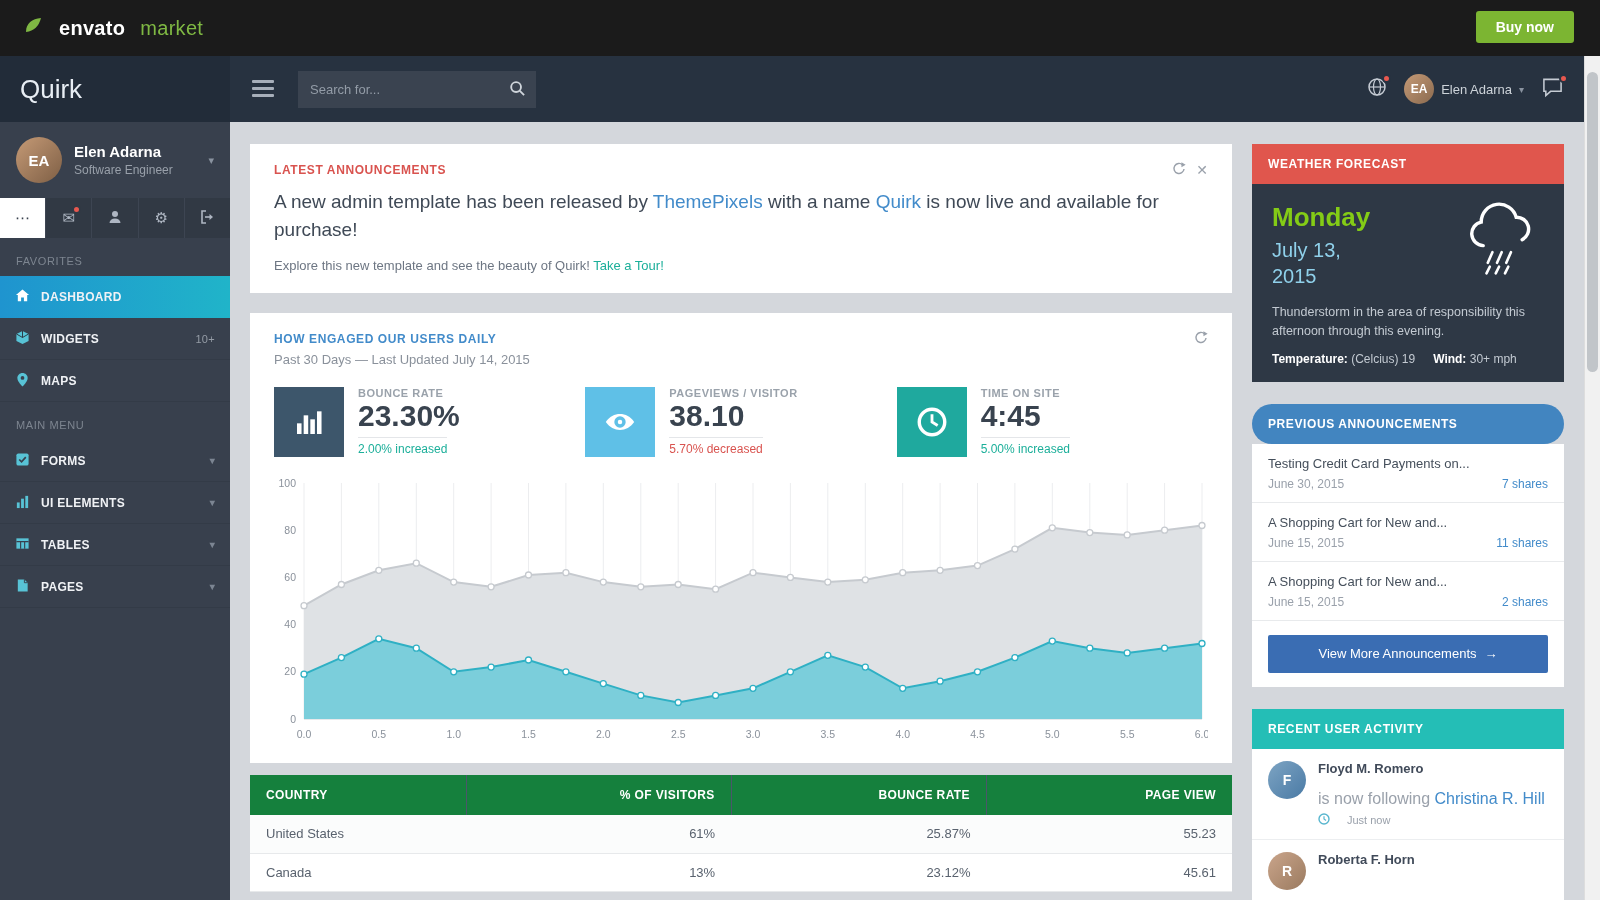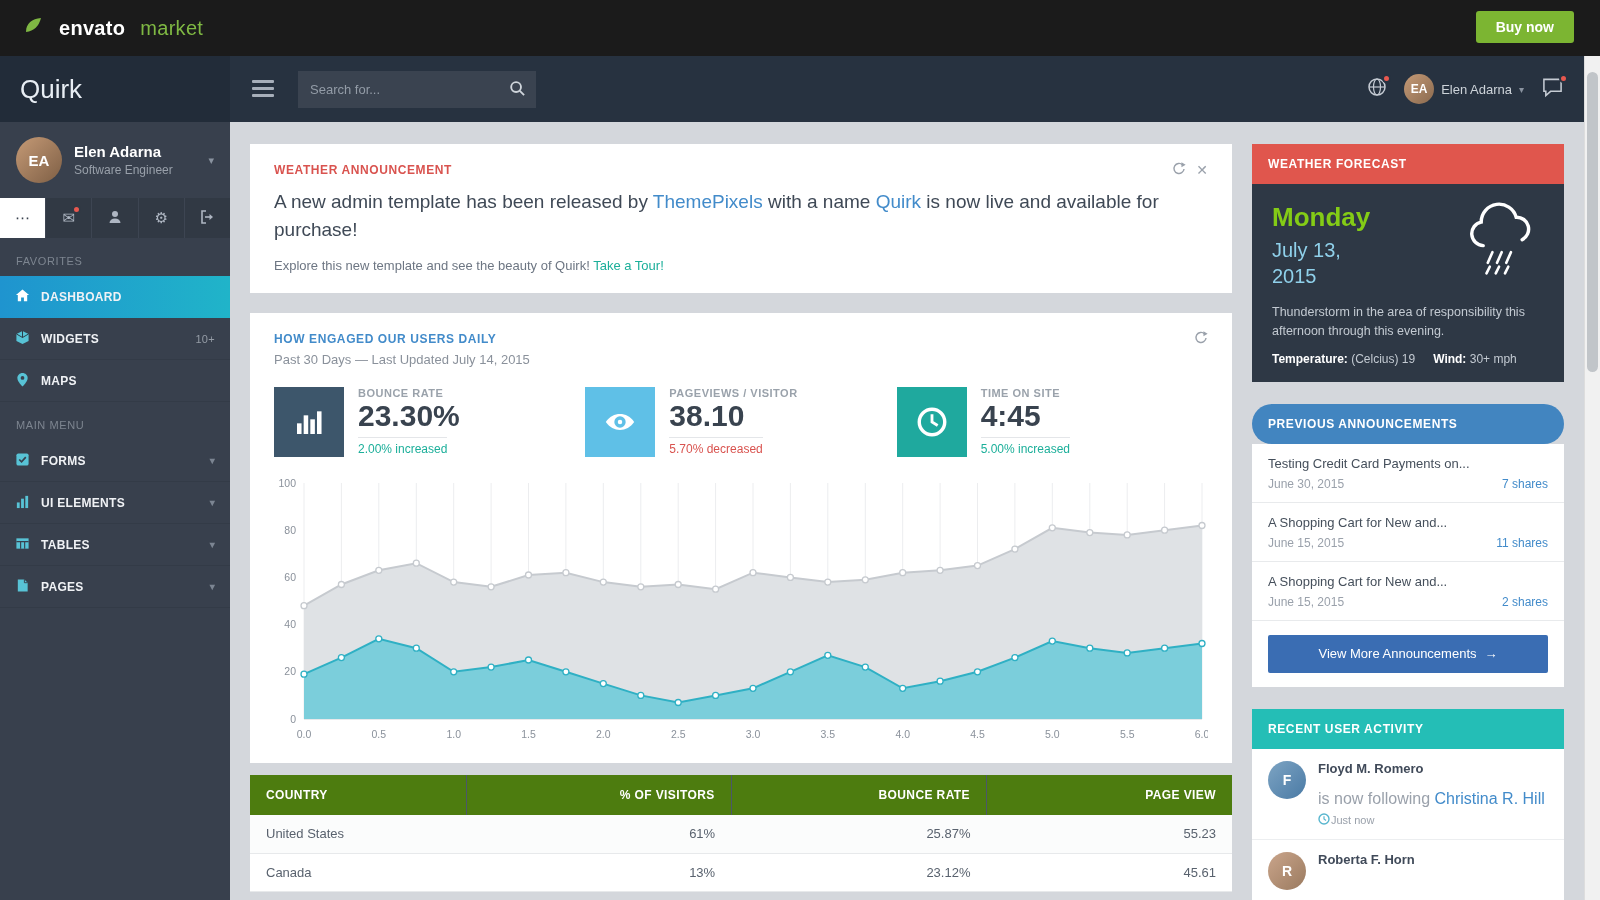--- a/index.html
+++ b/index.html
@@ -85,21 +85,21 @@
   .stat-icon.lblue { background:#5fc0e7; }
   .stat-icon.teal { background:#1fa99e; }
   .stat-label { font-size:11px; font-weight:bold; color:#9aa2ab; letter-spacing:0.5px; }
   .stat-value { font-size:30px; font-weight:bold; color:#39434f; line-height:1.15; }
   .stat-change { display:inline-block; font-size:12px; margin-top:3px; padding-top:4px; border-top:1px solid #e4e6e9; }
   .up { color:#1caf9a; } .down { color:#d9534f; }
   .chart-wrap { margin-top:18px; width:934px; height:272px; }
 
   
   .tbl { width:100%; border-collapse:collapse; }
-  .tbl th { background:#4d7c0f; color:#fff; font-size:12px; font-weight:bold; height:40px; padding:0 16px;
+  .tbl th { background:#15803d; color:#fff; font-size:12px; font-weight:bold; height:40px; padding:0 16px;
             text-align:right; border-left:1px solid #4b566b; letter-spacing:0.4px; }
   .tbl th:first-child { text-align:left; border-left:none; width:22%; }
   .tbl th:nth-child(2){ width:27%; } .tbl th:nth-child(3){ width:26%; }
   .tbl td { font-size:13px; color:#59626e; height:38px; padding:8px 16px; text-align:right;
             border-bottom:1px solid #e7e9eb; background:#fff; }
   .tbl td:first-child { text-align:left; }
   .tbl tr:first-child td { background:#fbfcfc; }
 
   
   .rpanel { margin-bottom:22px; }
@@ -125,21 +125,21 @@
              cursor:pointer; display:flex; align-items:center; justify-content:center; gap:8px;
              font-family:"Liberation Sans",sans-serif; }
 
   .act-item { padding:12px 16px; display:flex; gap:12px; background:#fff; border-bottom:1px solid #eceef0; }
   .act-avatar { width:38px; height:38px; border-radius:50%; flex:none; color:#fff; font-size:14px; font-weight:bold;
                 display:flex; align-items:center; justify-content:center; }
   .av-blue { background:linear-gradient(135deg,#7da4c3,#4a7aa5); }
   .av-tan { background:linear-gradient(135deg,#caa58b,#9a7a5f); }
   .act-name { font-size:13px; font-weight:bold; color:#404a59; }
   .act-action { font-size:16px; color:#9aa1ab; margin-top:14px; }
-  .act-time { font-size:11px; color:#9aa1ab; margin-top:5px; display:flex; align-items:center; gap:1px; }
+  .act-time { font-size:11px; color:#9aa1ab; margin-top:5px; display:flex; align-items:center; gap:17px; }
 
   
   .scrollbar { position:absolute; top:56px; right:0; width:16px; bottom:0; background:#f1f1f1; border-left:1px solid #dddddd; z-index:11; }
   .scroll-thumb { position:absolute; top:16px; left:2px; width:11px; height:300px; background:#c1c5c9; border-radius:6px; cursor:pointer; }
 </style>
 </head>
 <body>
 
 <div class="topbar">
   <div class="brand">
@@ -311,21 +311,21 @@
     <span>PAGES</span>
     <span class="nav-chev">▾</span>
   </div>
 </div>
 
 <div class="main">
   <div class="col-left">
 
     <div class="panel announce">
       <div class="panel-head">
-        <span class="panel-title-red">WEATHER ANNOUNCEMENT</span>
+        <span class="panel-title-red">LATEST ANNOUNCEMENTS</span>
         <span class="panel-icons">
           <span class="pi">
             <svg width="14" height="14" viewBox="0 0 20 20">
                 <path d="M15 4 A7.2 7.2 0 1 0 17.2 10" fill="none" stroke="#9aa1ab" stroke-width="2"></path>
                 <polygon points="13.5,0.5 13.5,7.5 19.5,4" fill="#9aa1ab"></polygon>
               </svg>
           </span>
           <span class="pi">✕</span>
         </span>
       </div>

